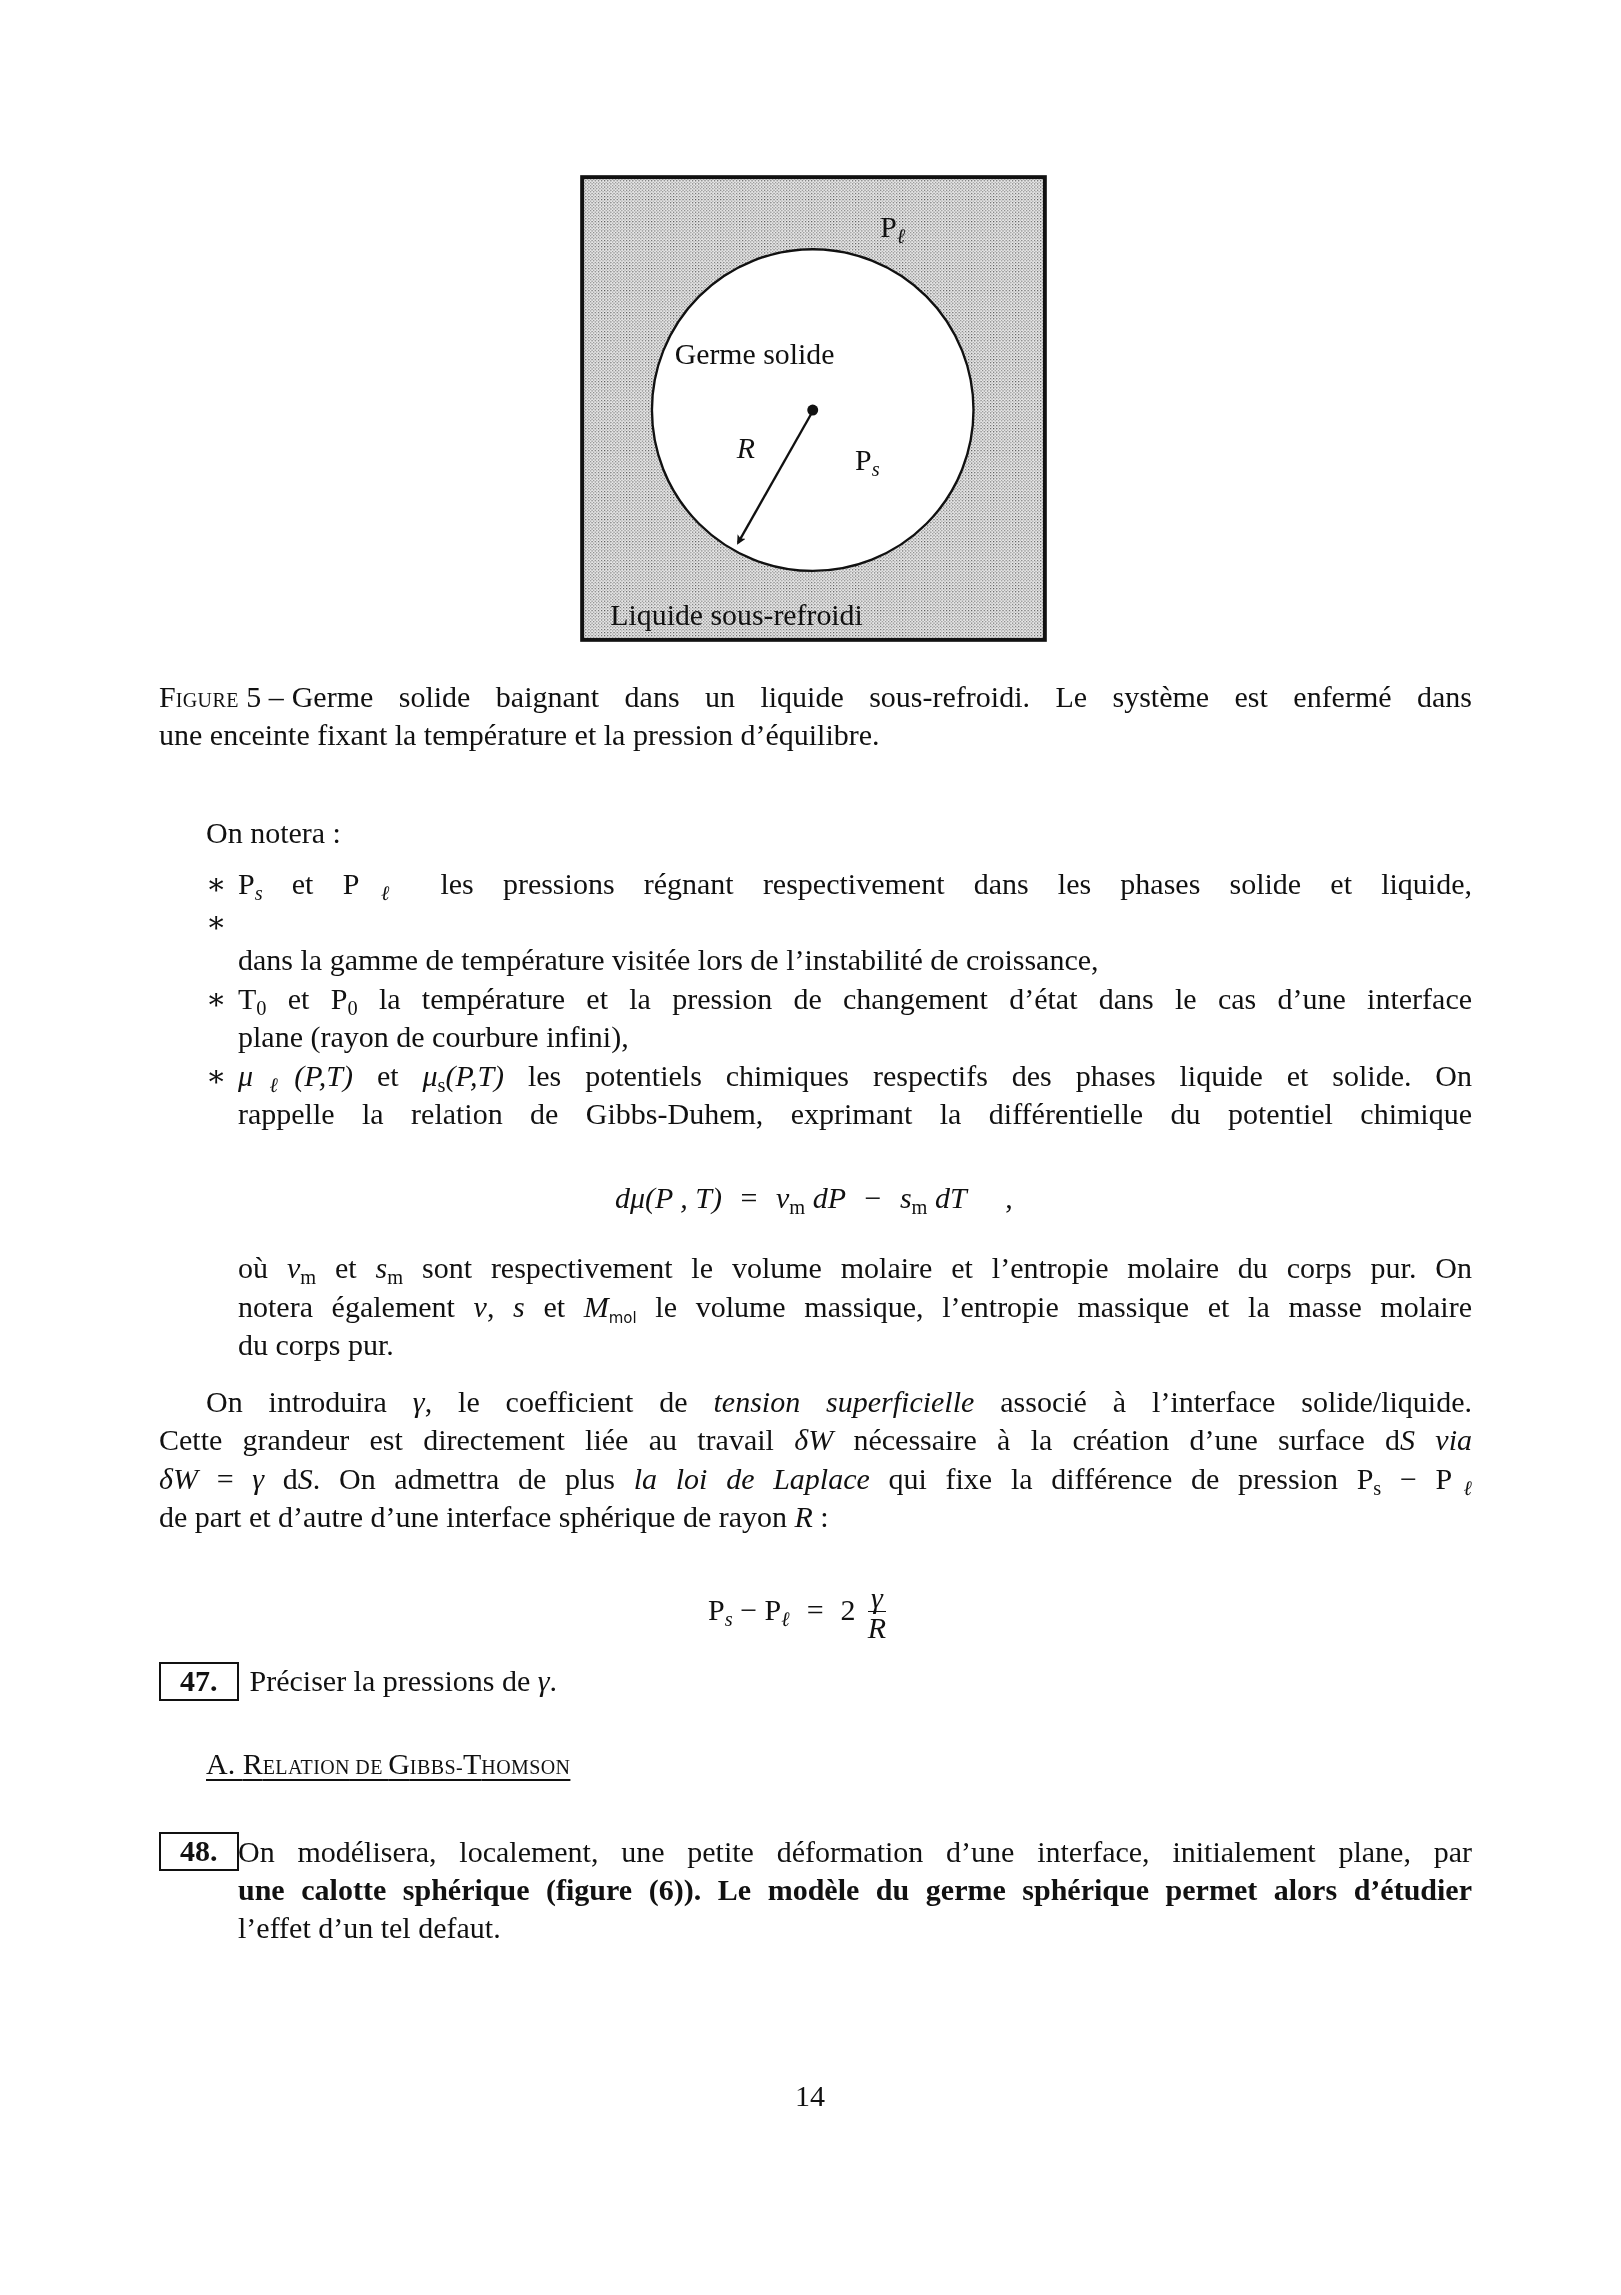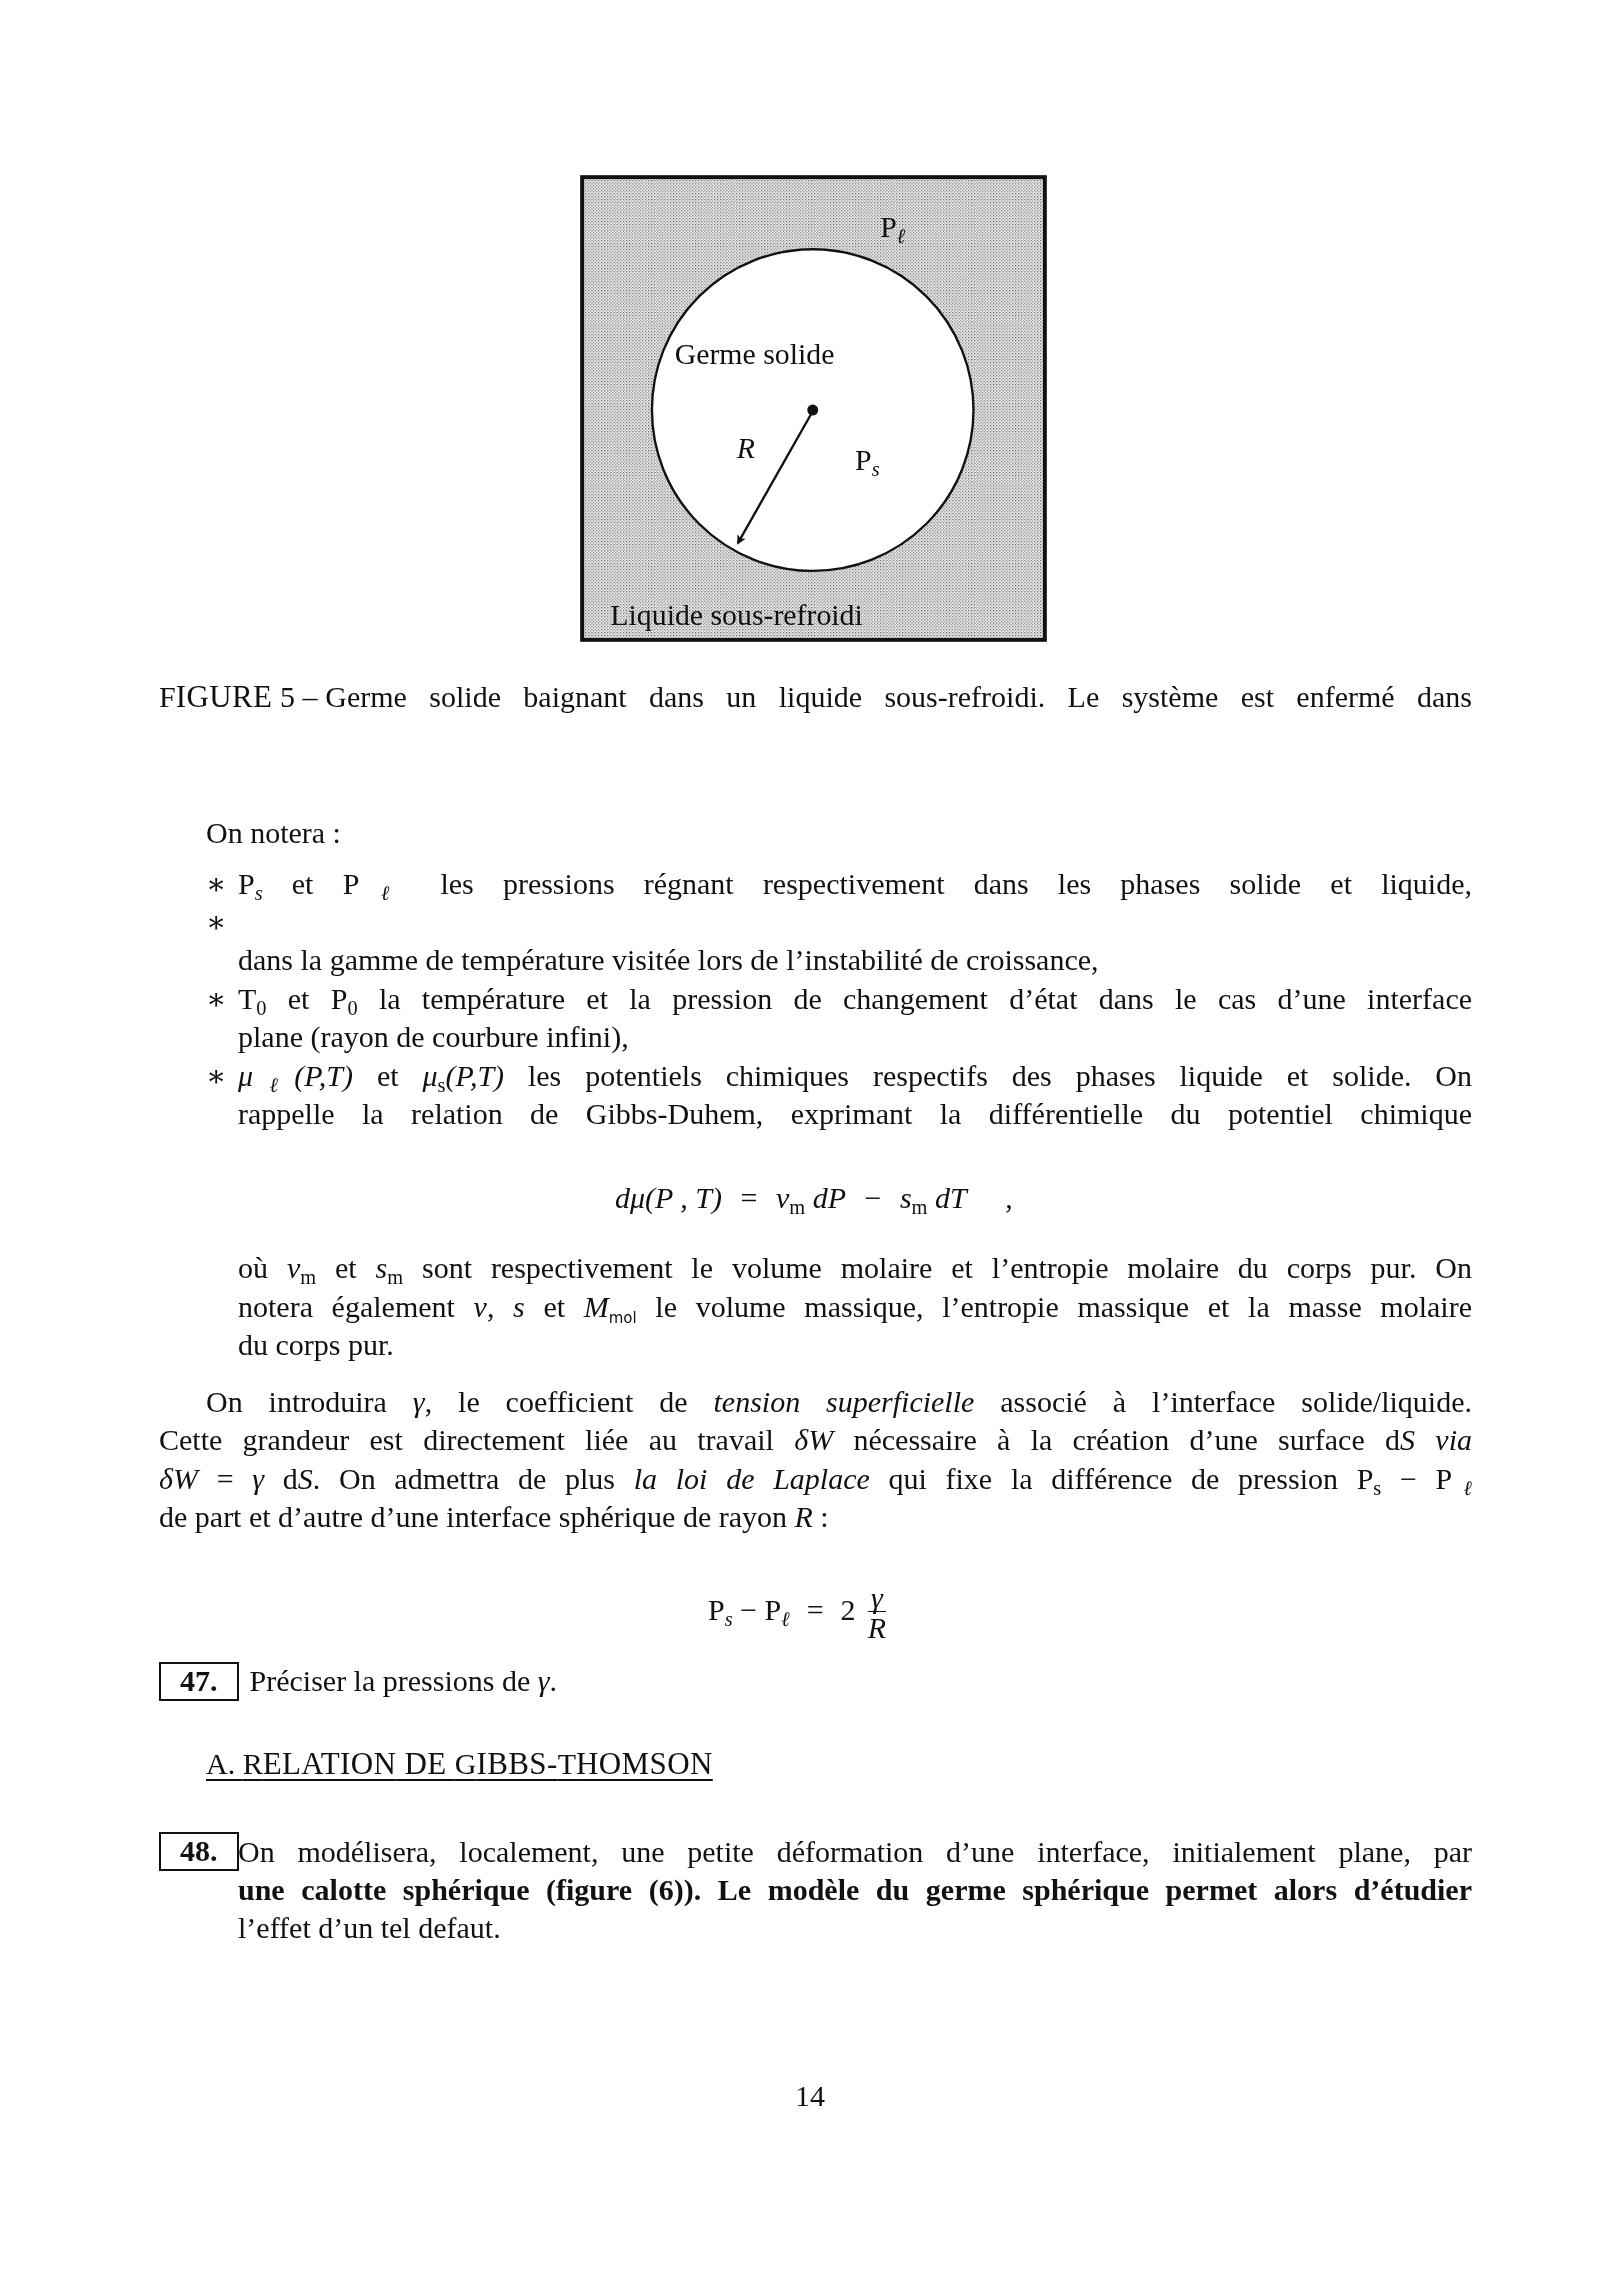--- a/index.html
+++ b/index.html
@@ -5,21 +5,21 @@
   html, body { margin: 0; padding: 0; background: #ffffff; }
   body {
     width: 1622px; height: 2295px; position: relative; overflow: hidden;
     font-family: "DejaVu Serif", "Liberation Serif", serif;
     color: #111111;
   }
   .page { position: absolute; left: 0; top: 0; width: 1622px; height: 2295px; }
   .t { position: absolute; font-family: "Liberation Serif", "DejaVu Serif", serif; font-size: 30px; line-height: 39px; white-space: nowrap; }
   .i { font-style: italic; }
   .sc-big { font-size: 30px; }
-  .sc-small { font-size: 31px; letter-spacing: 0.4px; }
+  .sc-small { font-size: 20px; letter-spacing: 0.4px; }
   sub { font-size: 20.4px; vertical-align: -6.3px; line-height: 0; }
   .figure-svg { position: absolute; left: 579px; top: 174px; }
   .boxnum {
     display: inline-block; border: 2.4px solid #111; font-weight: bold;
     padding: 0 19px; line-height: 33px; height: 35px; margin-right: 11px;
   }
   .justify { text-align: justify; text-align-last: justify; white-space: normal; }
   .frac { display: inline-block; vertical-align: middle; text-align: center; margin-left: 4.7px; }
   .frac .num { display: block; font-style: italic; line-height: 27px; border-bottom: 1.6px solid #111; padding: 0 1.6px; }
   .frac .den { display: block; font-style: italic; line-height: 31px; }
@@ -49,20 +49,21 @@
     <text x="122" y="242" font-family="Liberation Serif, DejaVu Serif, serif" font-size="38" fill="#111">Germe solide</text>
     <text x="201" y="362" font-family="Liberation Serif, DejaVu Serif, serif" font-size="38" font-style="italic" fill="#111">R</text>
     <text x="352" y="377" font-family="Liberation Serif, DejaVu Serif, serif" font-size="38" fill="#111"><tspan>P</tspan><tspan font-style="italic" font-size="26" dy="8">s</tspan></text>
     <text x="40" y="575" font-family="Liberation Serif, DejaVu Serif, serif" font-size="38" fill="#111">Liquide sous-refroidi</text>
   </svg>
 
   <div class="t" style="left:159px; top:677px; width:1313px; display:flex; justify-content:space-between;">
     <span><span class="sc-big">F</span><span class="sc-small">IGURE</span> <span>5</span> <span>–</span> </span>
     <span style="flex:1; margin-left:7.9px; text-align:justify; text-align-last:justify; display:block;">Germe solide baignant dans un liquide sous-refroidi. Le système est enfermé dans</span>
   </div>
+  <div class="t" style="left:159px; top:715px;">une enceinte fixant la température et la pression d’équilibre.</div>
 
   <div class="t" style="left:206px; top:813px;">On notera :</div>
 
   <div class="t" style="left:206px; top:864px;">∗</div>
   <div class="t justify" style="left:238px; top:864px; width:1234px;">
     <span>P<sub class="i">s</sub></span><span> et </span><span>P<sub class="i">ℓ</sub></span><span> les pressions régnant respectivement dans les phases solide et liquide,</span>
   </div>
 
   <div class="t" style="left:206px; top:902px;">∗</div>
   <div class="t" style="left:238px; top:940px;">dans la gamme de température visitée lors de l’instabilité de croissance,</div>

